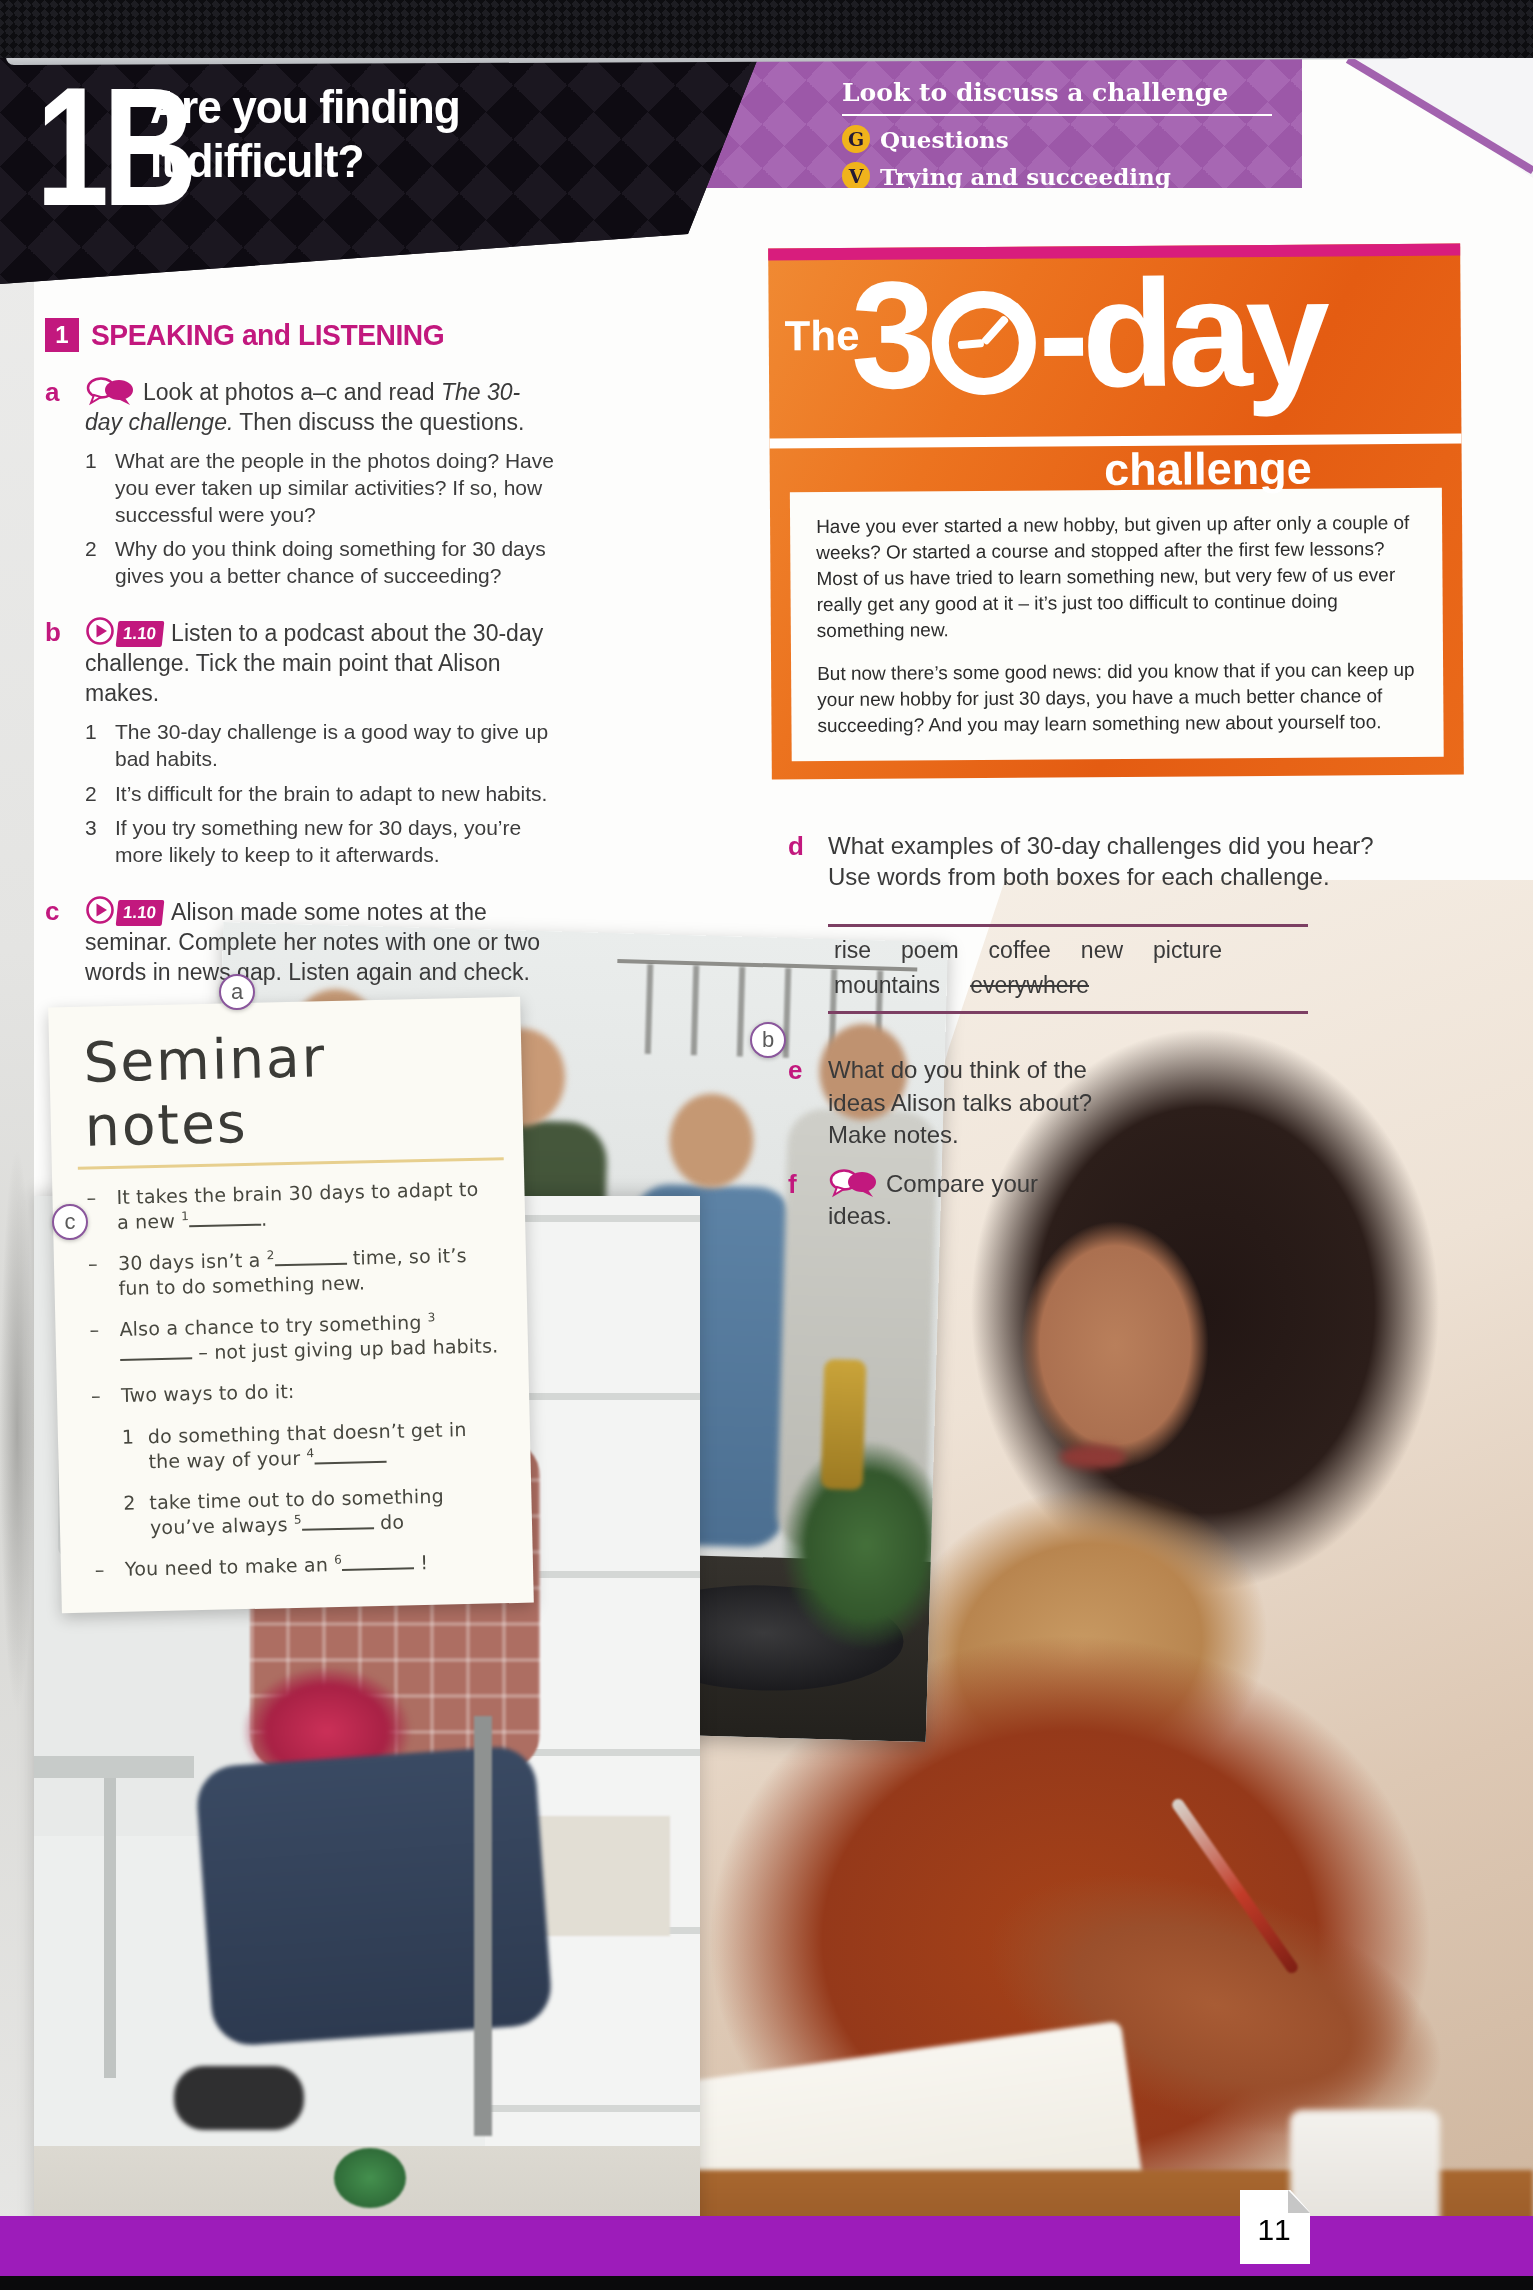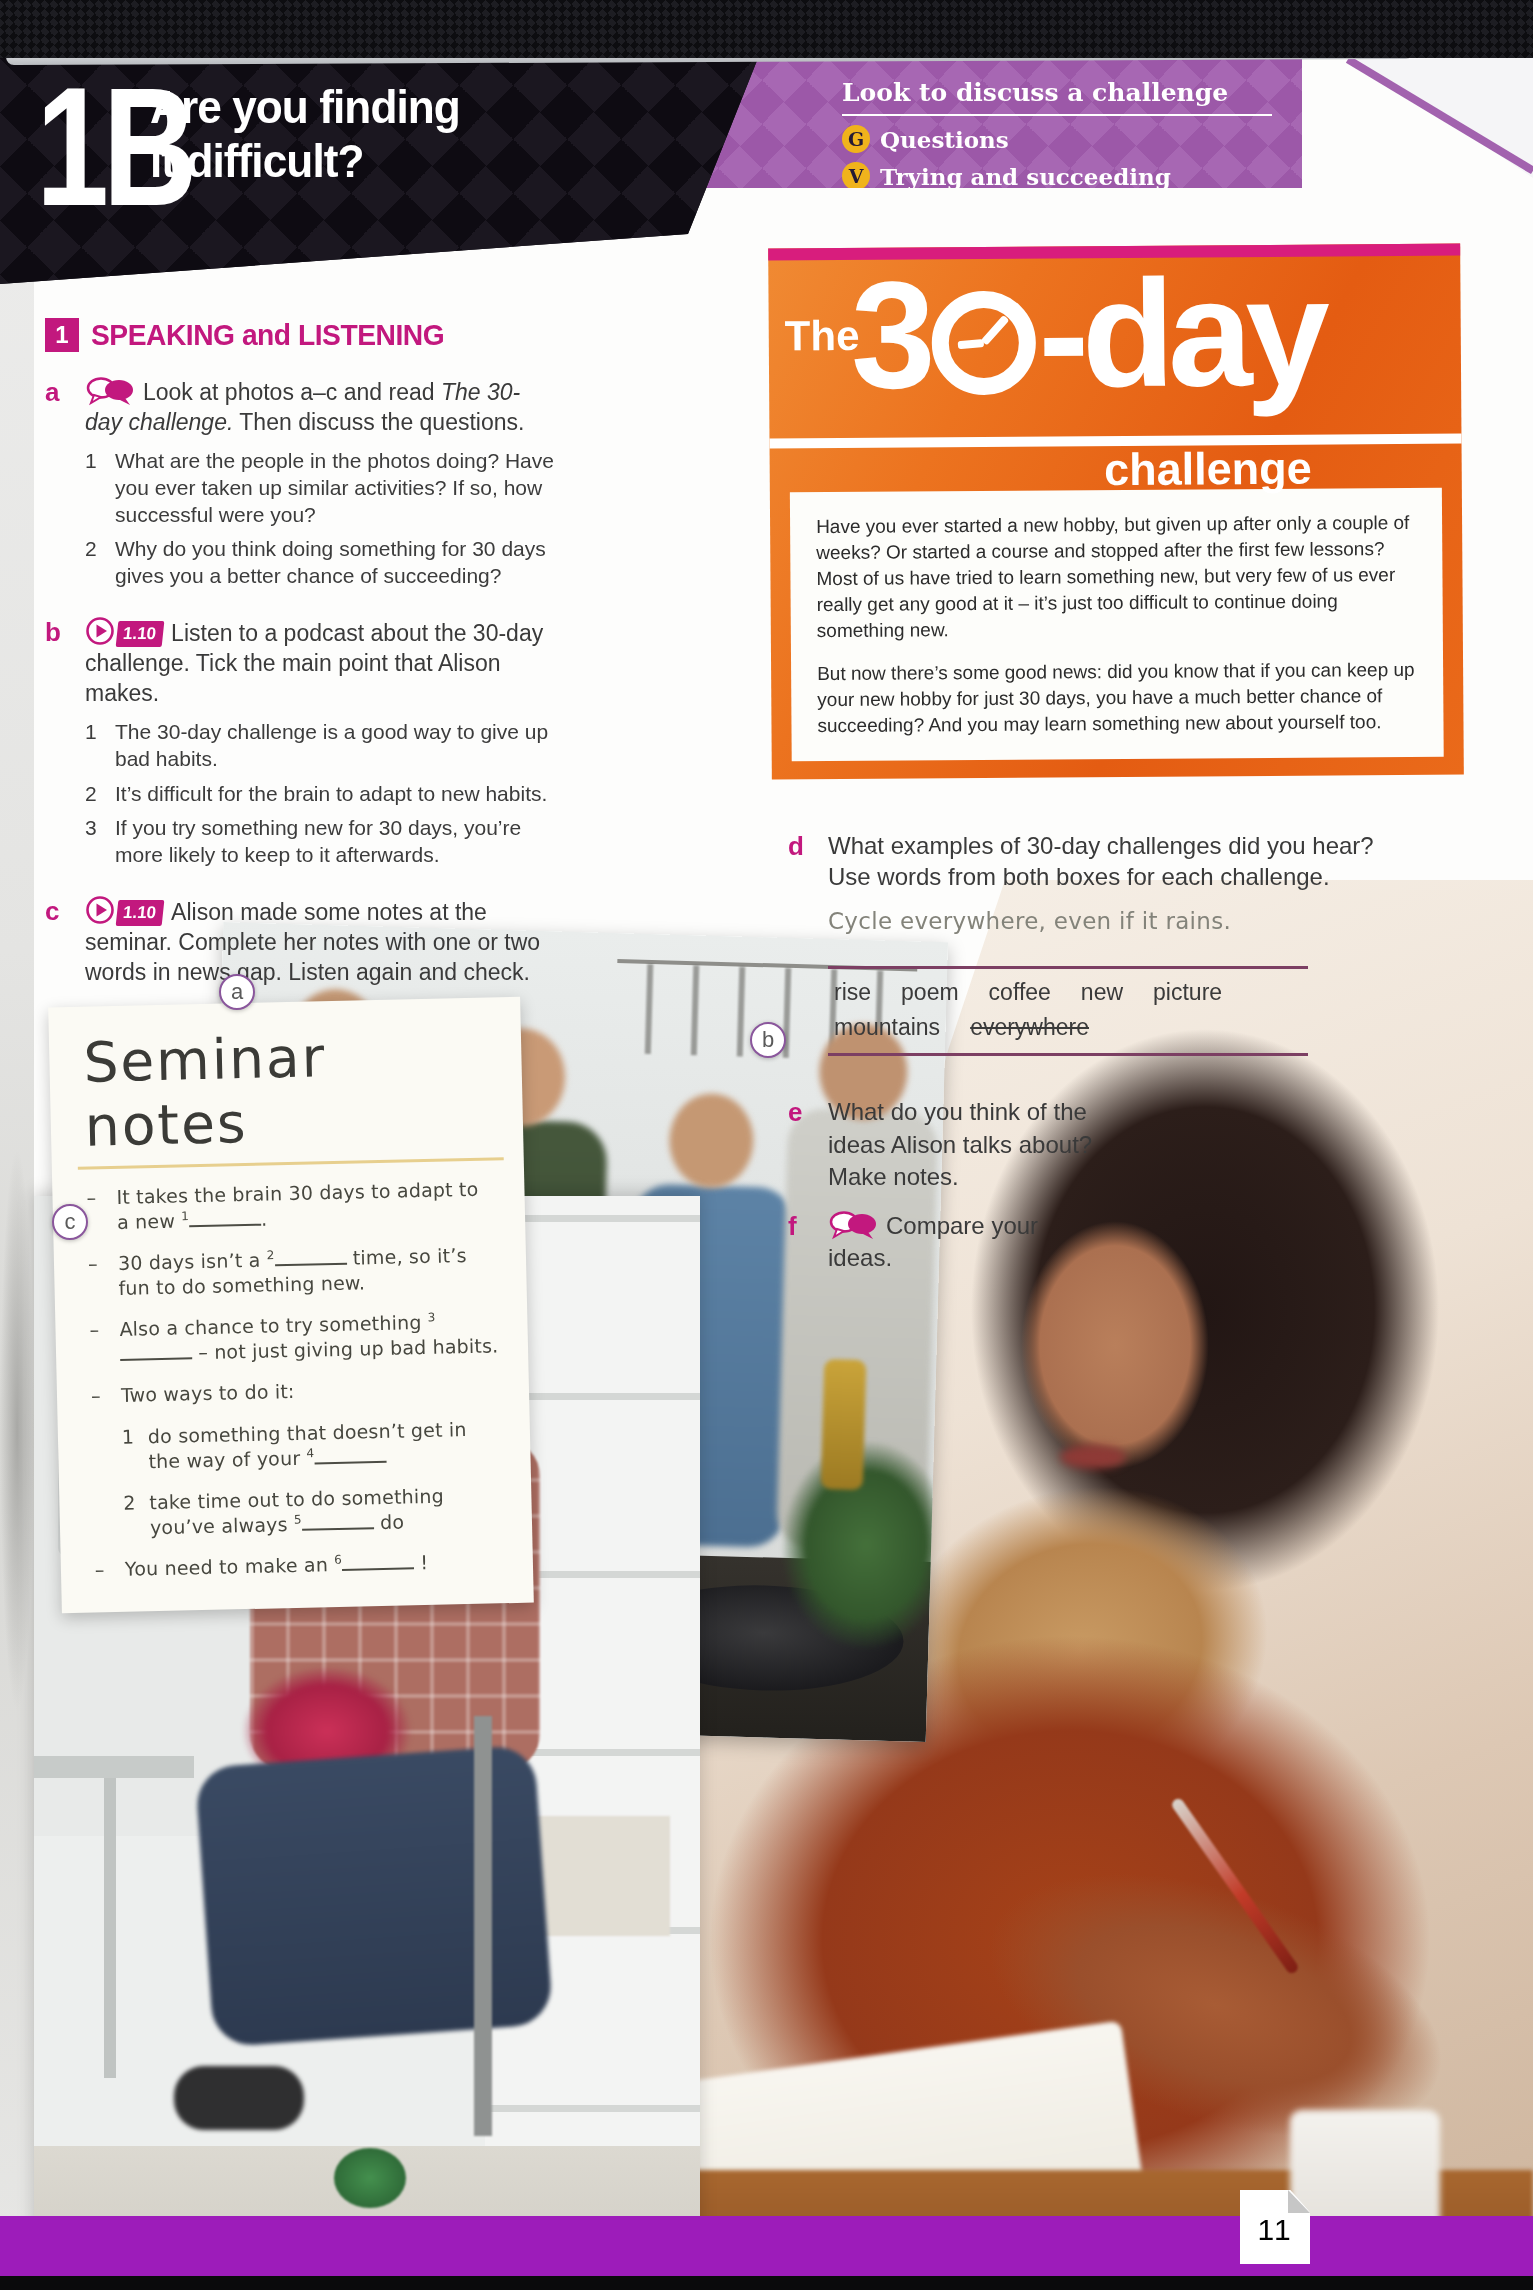--- a/index.html
+++ b/index.html
@@ -292,21 +292,20 @@
           </div>
         </div>
     </div>
   </div>
 
   <div class="col-right">
     <div class="ex" style="margin-bottom:10px;">
       <span class="ex-letter">d</span>
       <div class="ex-body">
         <div class="ex-intro" style="font-size:24px; max-width:580px;">What examples of 30-day challenges did you hear? Use words from both boxes for each challenge.</div>
-        <div class="hand example-line">Cycle everywhere, even if it rains.</div>
         <div class="wordbox" id="d-box2" style="margin-top:32px; max-width:480px;">
             <span class="word">rise</span>
             <span class="word">poem</span>
             <span class="word">coffee</span>
             <span class="word">new</span>
             <span class="word">picture</span>
             <span class="word">mountains</span>
             <span class="word struck">everywhere</span>
           </div>
       </div>

